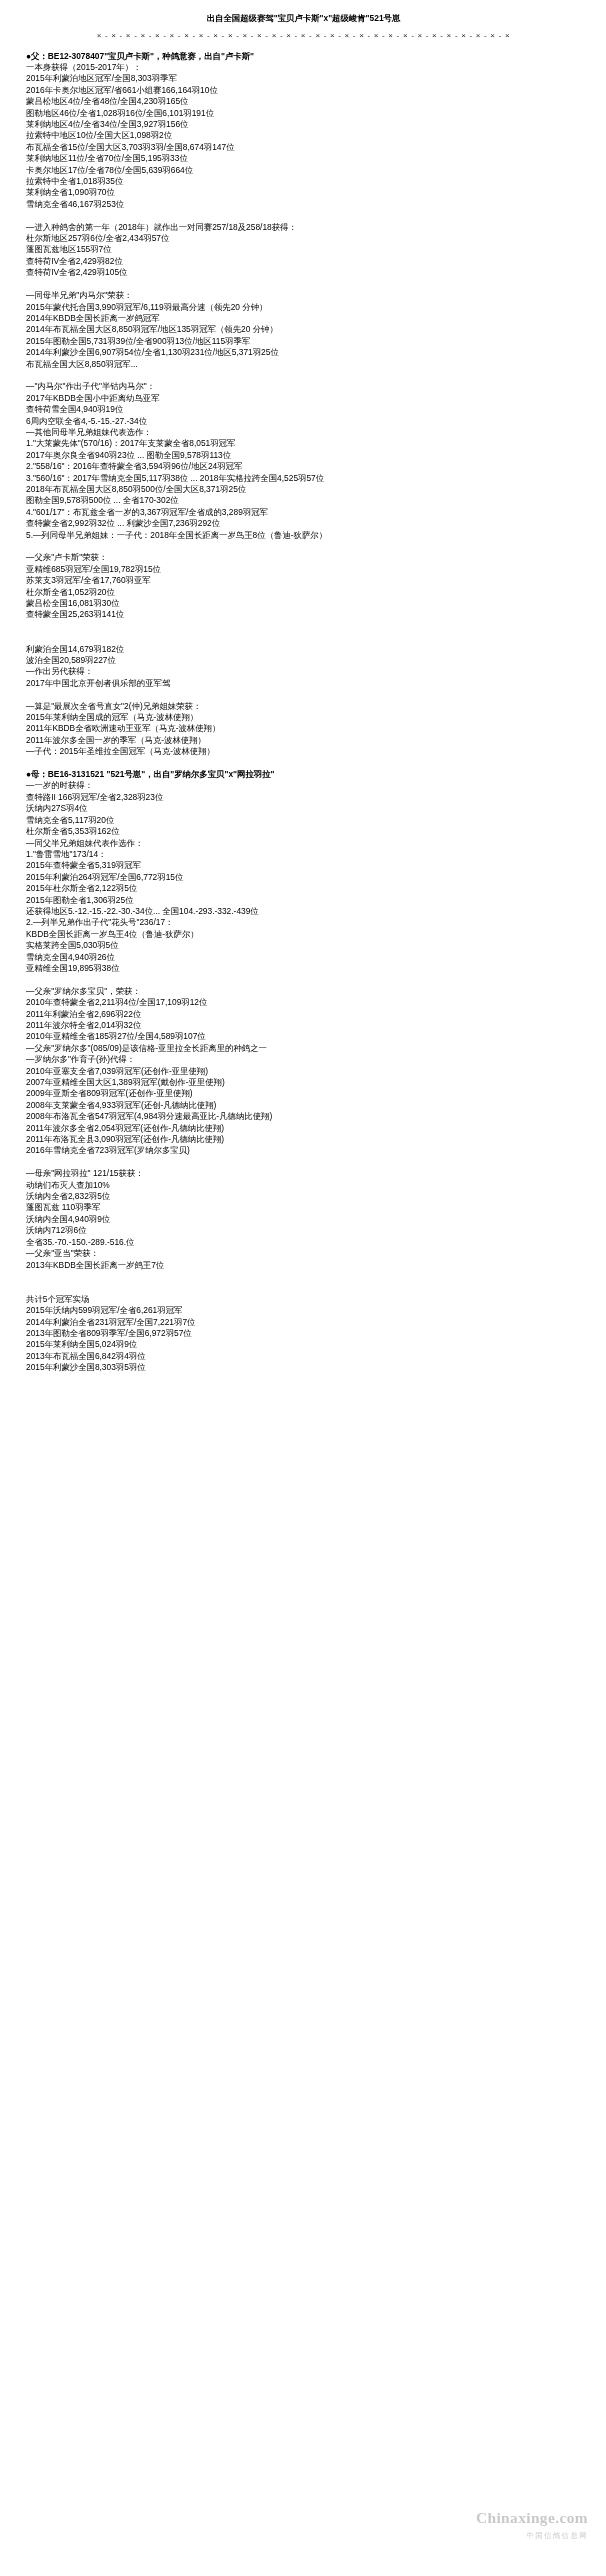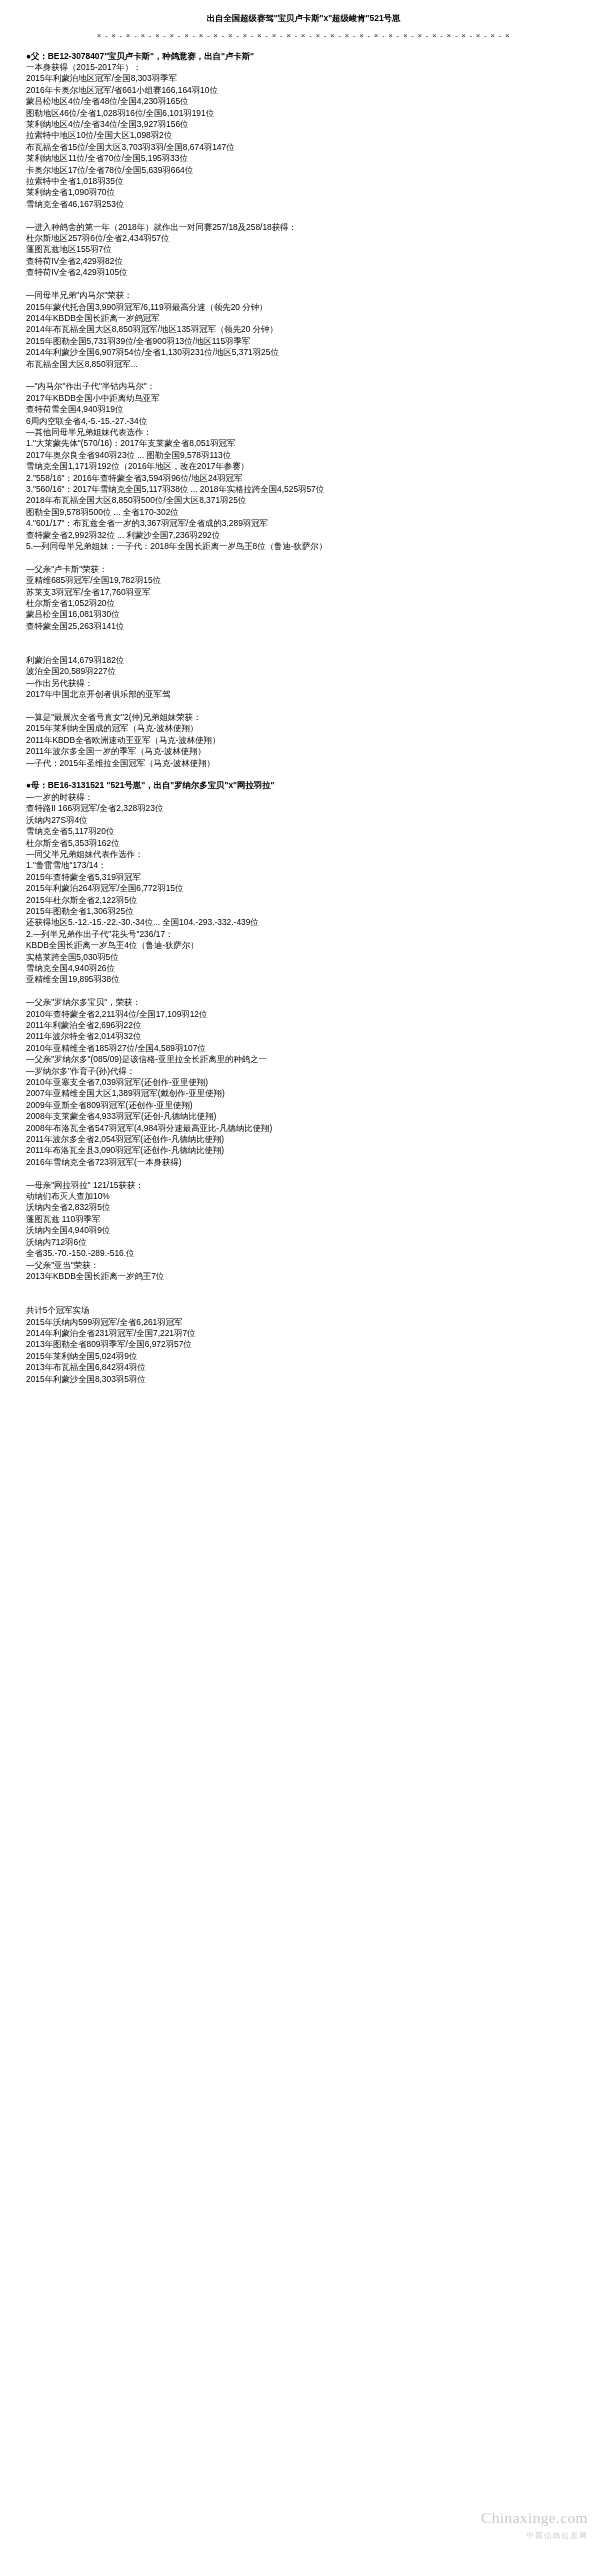--- a/index.html
+++ b/index.html
@@ -57,21 +57,21 @@
   .wm {
     position: absolute;
     right: 19px;
     bottom: 35px;
     text-align: right;
     color: #c9c9c9;
     user-select: none;
   }
   .wm-main {
     font-size: 15.4px;
-    font-weight: normal;
+    font-weight: bold;
     letter-spacing: 0.4px;
     font-family: "Liberation Serif", serif;
   }
   .wm-sub {
     font-size: 7.3px;
     margin-top: 4px;
     letter-spacing: 1.5px;
   }
 </style>
 </head>
@@ -124,21 +124,20 @@
     <div class="spacer"></div>
 
     <div class="blk">
       <div class="line">—"内马尔"作出子代"半钴内马尔"：</div>
       <div class="line">2017年KBDB全国小中距离幼鸟亚军</div>
       <div class="line">查特荷雪全国4,940羽19位</div>
       <div class="line">6周内空联全省4,-5.-15.-27.-34位</div>
       <div class="line">—其他同母半兄弟姐妹代表选作：</div>
       <div class="line">1."大莱蒙先体"(570/16)：2017年支莱蒙全省8,051羽冠军</div>
       <div class="line">2017年奥尔良全省940羽23位 ... 图勒全国9,578羽113位</div>
-      <div class="line">雪纳克全国1,171羽192位（2016年地区，改在2017年参赛）</div>
       <div class="line">2."558/16"：2016年查特蒙全省3,594羽96位/地区24羽冠军</div>
       <div class="line">3."560/16"：2017年雪纳克全国5,117羽38位 ... 2018年实格拉跨全国4,525羽57位</div>
       <div class="line">2018年布瓦福全国大区8,850羽500位/全国大区8,371羽25位</div>
       <div class="line">图勒全国9,578羽500位 ... 全省170-302位</div>
       <div class="line">4."601/17"：布瓦兹全省一岁的3,367羽冠军/全省成的3,289羽冠军</div>
       <div class="line">查特蒙全省2,992羽32位 ... 利蒙沙全国7,236羽292位</div>
       <div class="line">5.—列同母半兄弟姐妹：一子代：2018年全国长距离一岁鸟王8位（鲁迪-狄萨尔）</div>
     </div>
     <div class="spacer"></div>
 
@@ -200,21 +199,21 @@
       <div class="line">2010年亚精维全省185羽27位/全国4,589羽107位</div>
       <div class="line">—父亲"罗纳尔多"(085/09)是该信格-亚里拉全长距离里的种鸽之一</div>
       <div class="line">—罗纳尔多"作育子(孙)代得：</div>
       <div class="line">2010年亚塞支全省7,039羽冠军(还创作-亚里使翔)</div>
       <div class="line">2007年亚精维全国大区1,389羽冠军(戴创作-亚里使翔)</div>
       <div class="line">2009年亚斯全省809羽冠军(还创作-亚里使翔)</div>
       <div class="line">2008年支莱蒙全省4,933羽冠军(还创-凡德纳比使翔)</div>
       <div class="line">2008年布洛瓦全省547羽冠军(4,984羽分速最高亚比-凡德纳比使翔)</div>
       <div class="line">2011年波尔多全省2,054羽冠军(还创作-凡德纳比使翔)</div>
       <div class="line">2011年布洛瓦全县3,090羽冠军(还创作-凡德纳比使翔)</div>
-      <div class="line">2016年雪纳克全省723羽冠军(一本身获得)</div>
+      <div class="line">2016年雪纳克全省723羽冠军(罗纳尔多宝贝)</div>
     </div>
     <div class="spacer"></div>
 
     <div class="blk">
       <div class="line">—母亲"网拉羽拉" 121/15获获：</div>
       <div class="line">动纳们布灭人查加10%</div>
       <div class="line">沃纳内全省2,832羽5位</div>
       <div class="line">蓬图瓦兹 110羽季军</div>
       <div class="line">沃纳内全国4,940羽9位</div>
       <div class="line">沃纳内712羽6位</div>

